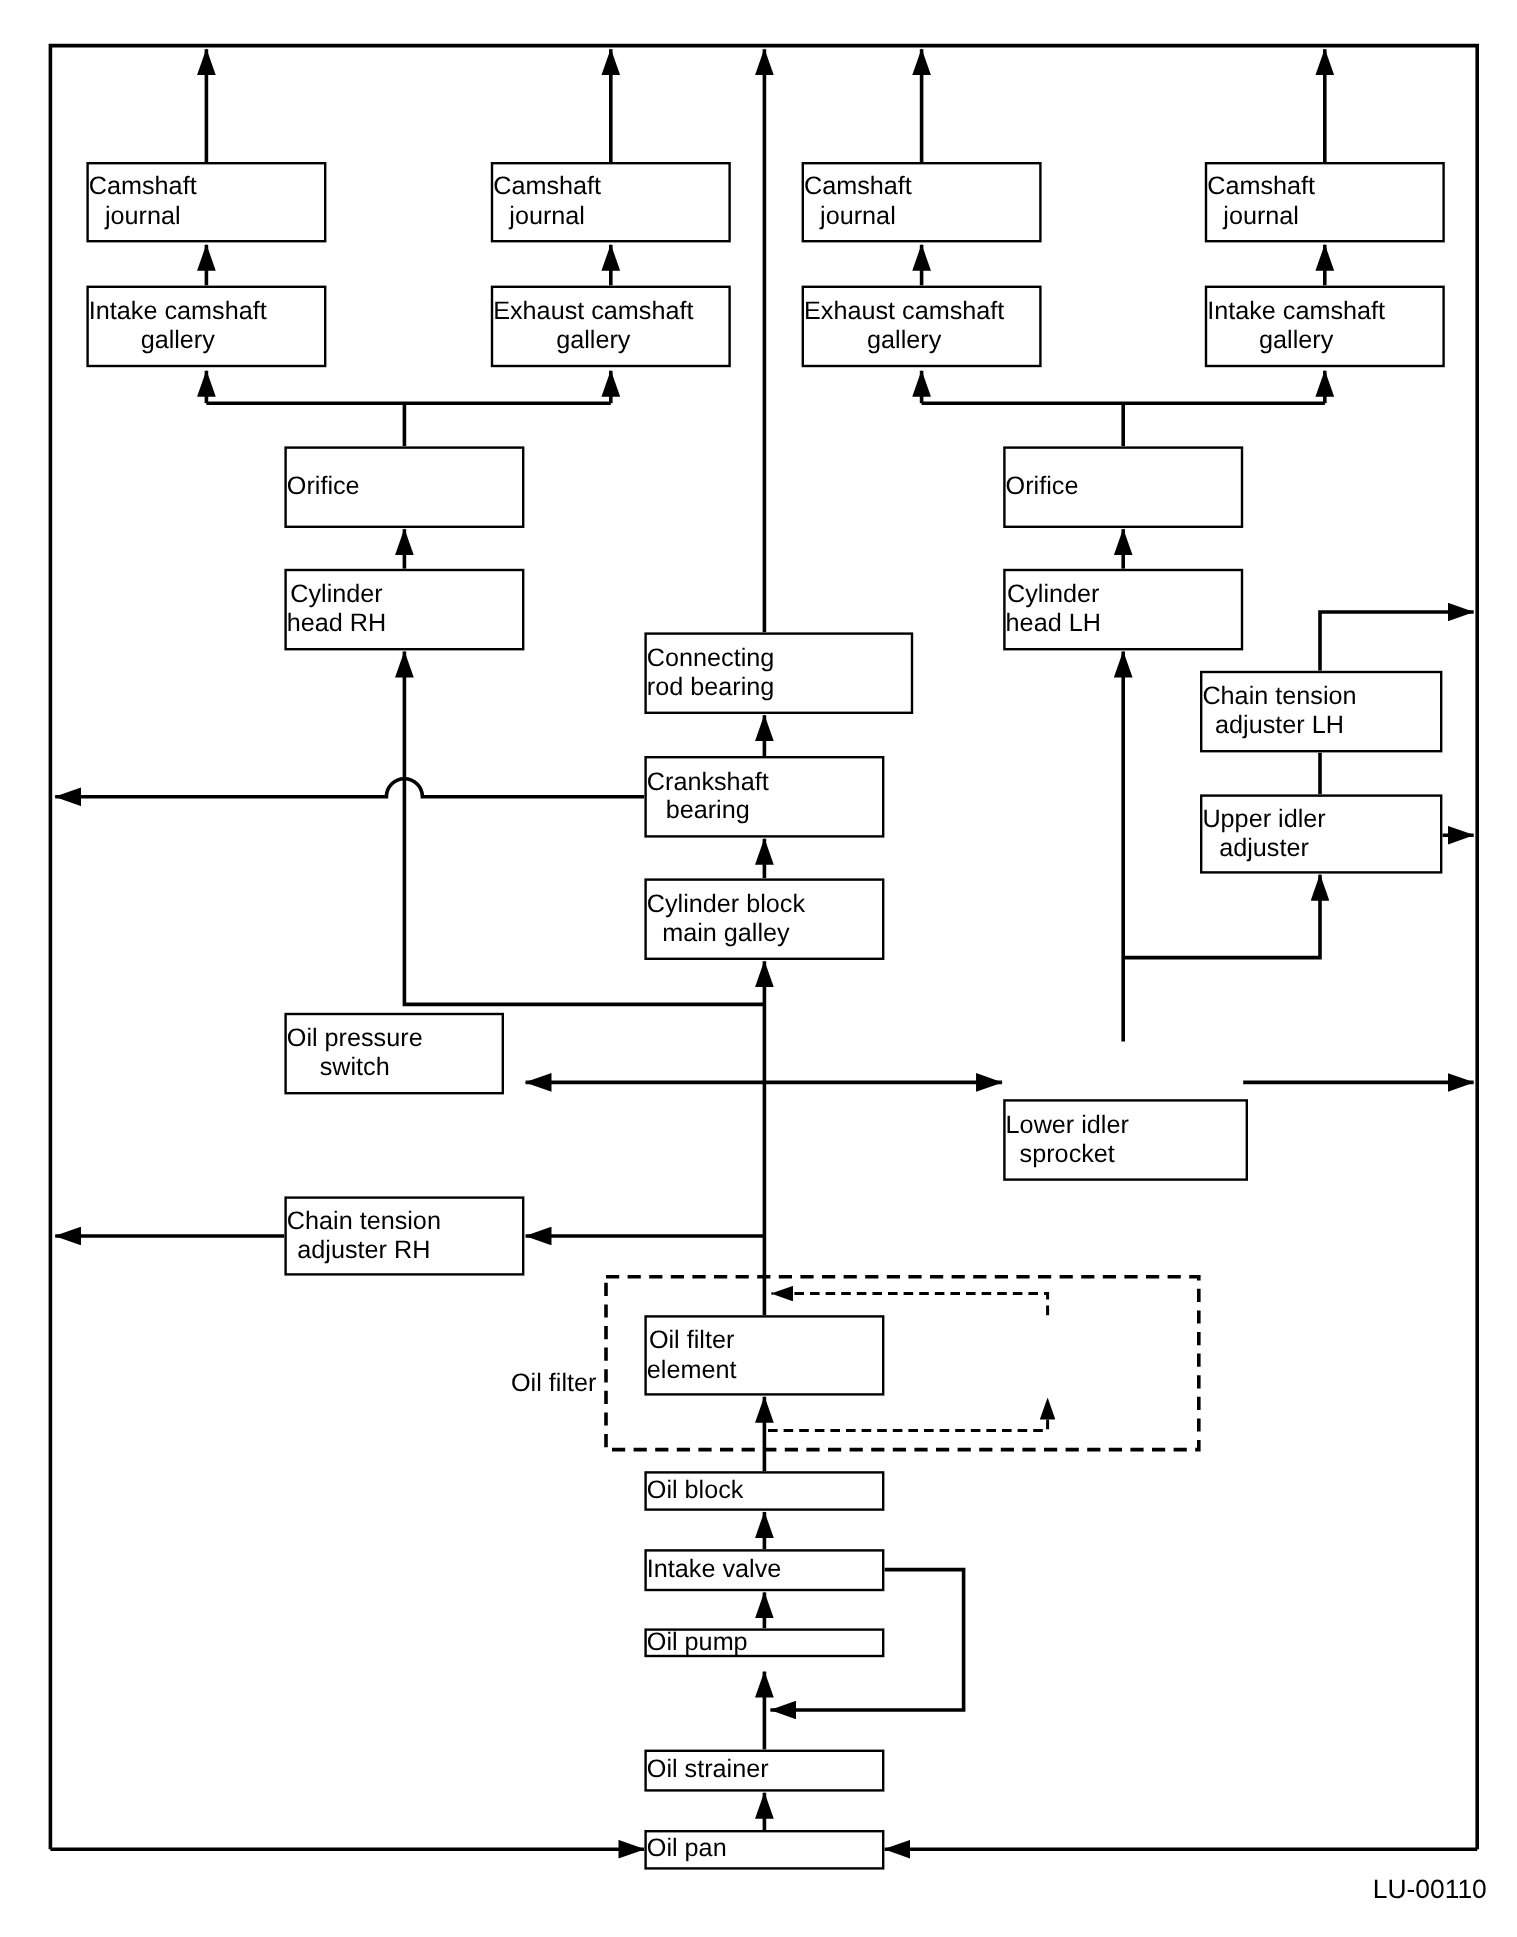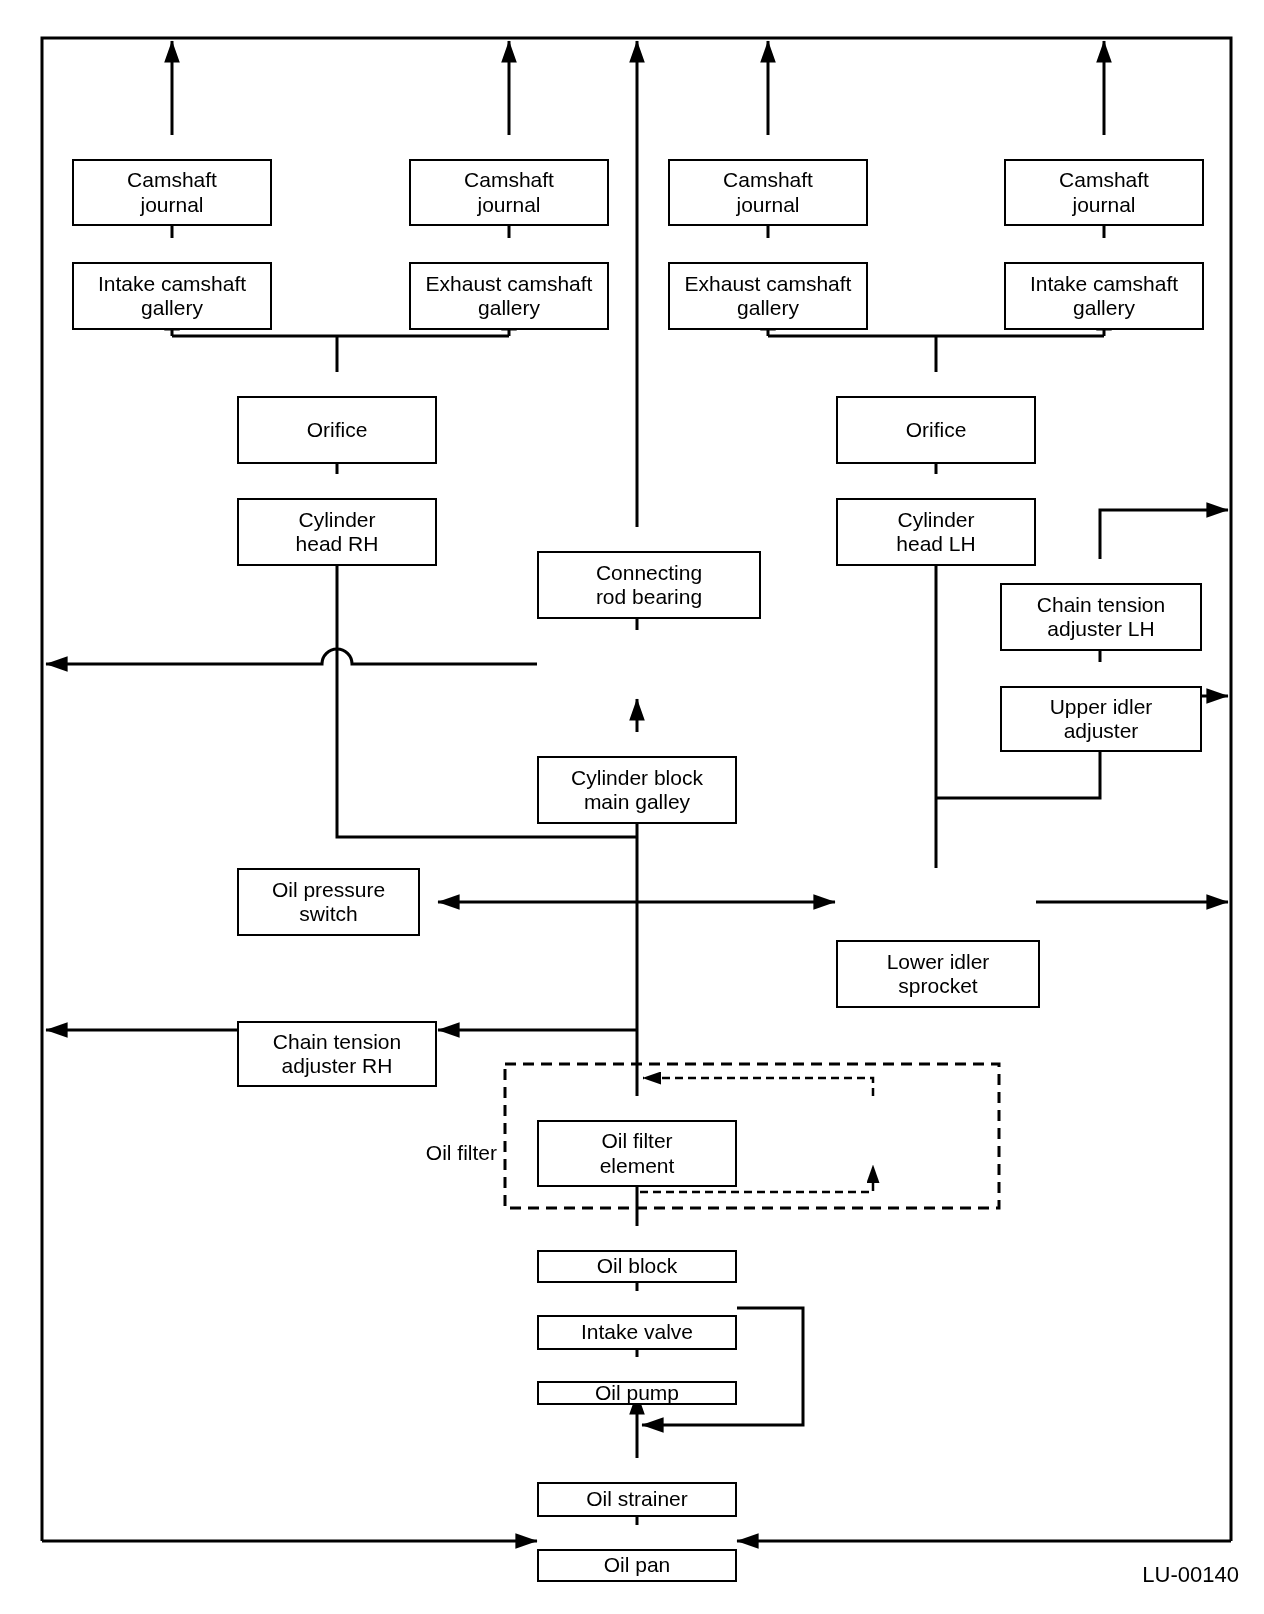--- a/index.html
+++ b/index.html
@@ -10,23 +10,22 @@
     font-family:"Liberation Sans", sans-serif;
     color:#000;
     overflow:hidden;
   }
   #wires{position:absolute;left:0;top:0;width:1264px;height:1614px;}
   .node{
     position:absolute;
     box-sizing:border-box;
     border:2.5px solid #000;
     background:#ffffff;
-    display:flex;align-items:center;justify-content:center;
+    display:flex;align-items:center;justify-content:flex-start;
     text-align:center;
-    margin-top:24px;
   }
   .node span{
     white-space:pre-line;
     font-size:21px;
     line-height:1.16;
     color:#000;
   }
   .floating-label{
     position:absolute;
     font-size:21px;
@@ -167,20 +166,24 @@
     </div>
   <div class="node" style="left:836px;top:474px;width:200px;height:68px">
       <span>Cylinder
 head LH</span>
     </div>
 
   <div class="node" style="left:537px;top:527px;width:224px;height:68px">
       <span>Connecting
 rod bearing</span>
     </div>
+  <div class="node" style="left:537px;top:630px;width:200px;height:68px">
+      <span>Crankshaft
+bearing</span>
+    </div>
   <div class="node" style="left:537px;top:732px;width:200px;height:68px">
       <span>Cylinder block
 main galley</span>
     </div>
 
   <div class="node" style="left:1000px;top:559px;width:202px;height:68px">
       <span>Chain tension
 adjuster LH</span>
     </div>
   <div class="node" style="left:1000px;top:662px;width:202px;height:66px">
@@ -218,15 +221,15 @@
     </div>
   <div class="node" style="left:537px;top:1458px;width:200px;height:35px">
       <span>Oil strainer</span>
     </div>
   <div class="node" style="left:537px;top:1525px;width:200px;height:33px">
       <span>Oil pan</span>
     </div>
 
   <div class="floating-label" style="left:375px;top:1141px;width:122px">Oil filter</div>
 
-  <div class="fig-code" style="left:1100px;top:1562px;width:139px">LU-00140</div>
+  <div class="fig-code" style="left:1100px;top:1562px;width:139px">LU-00110</div>
 
 </div>
 
 </body></html>

